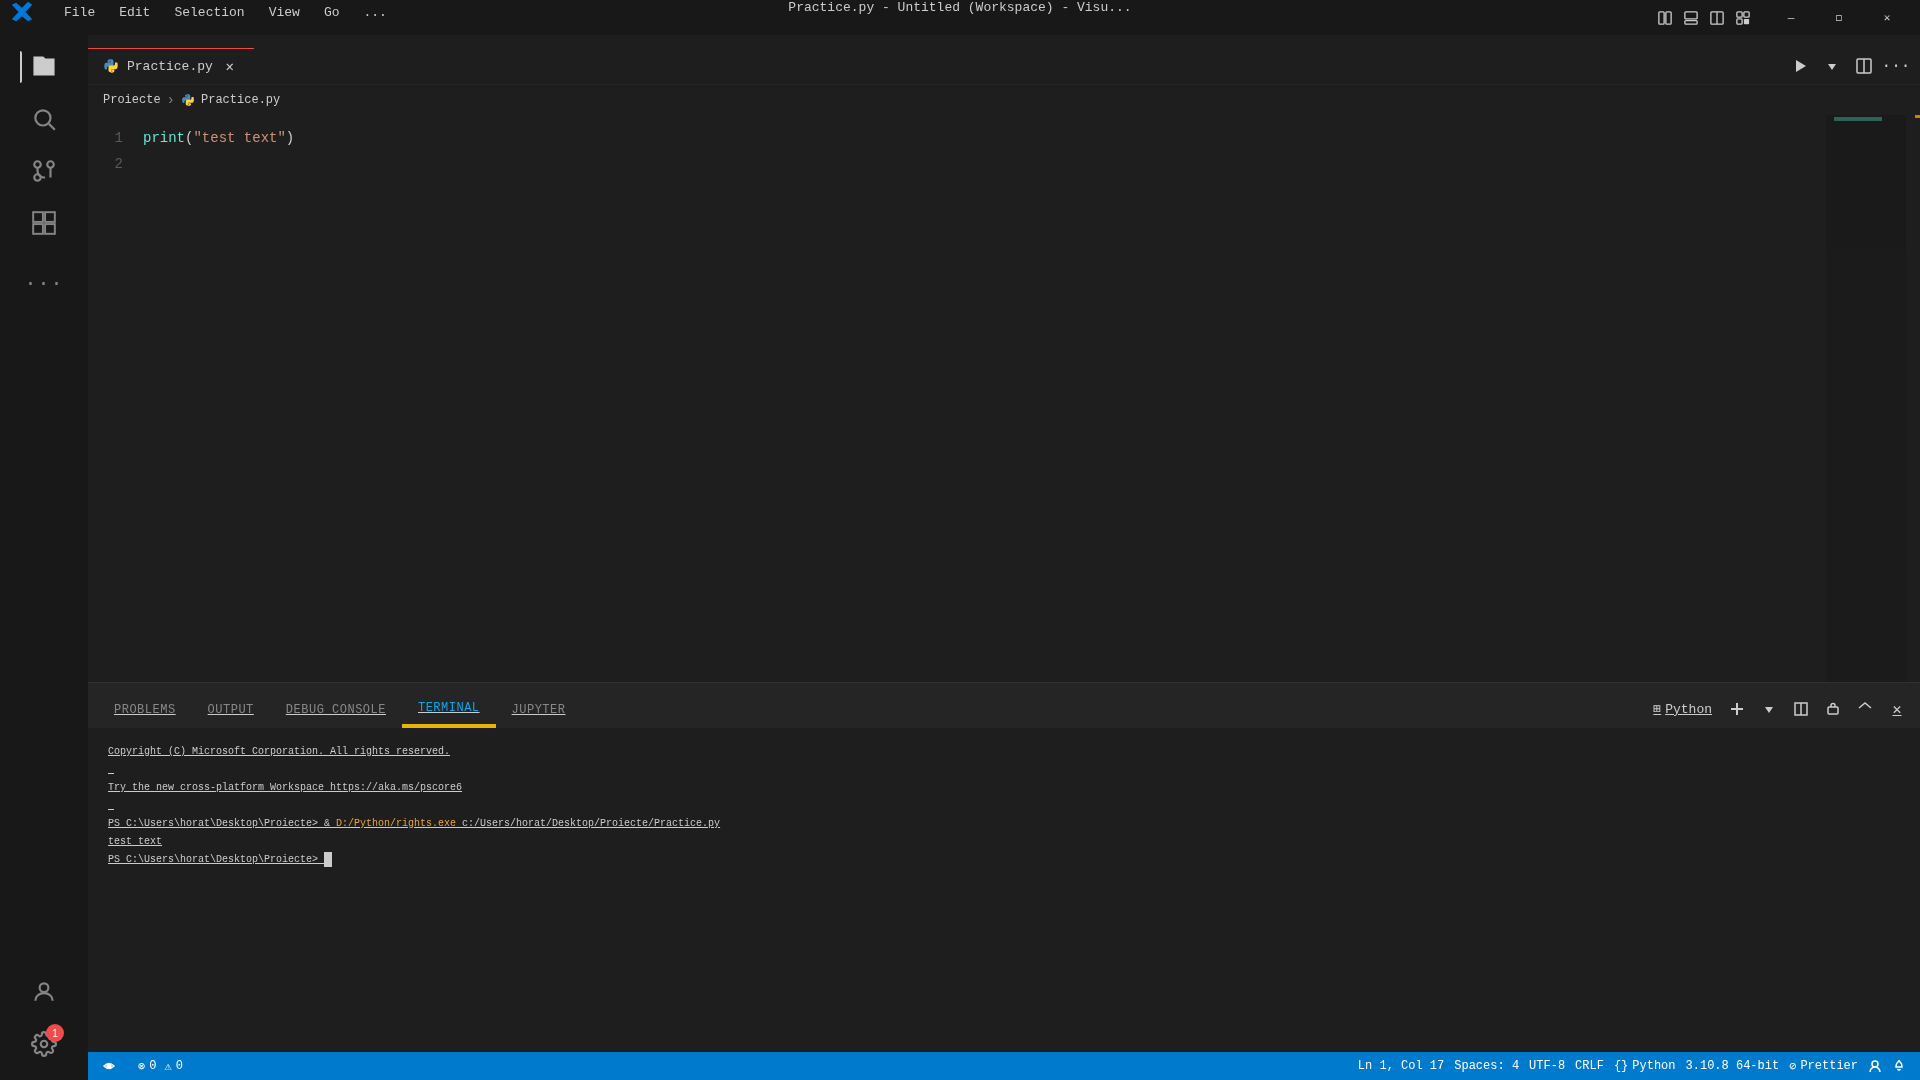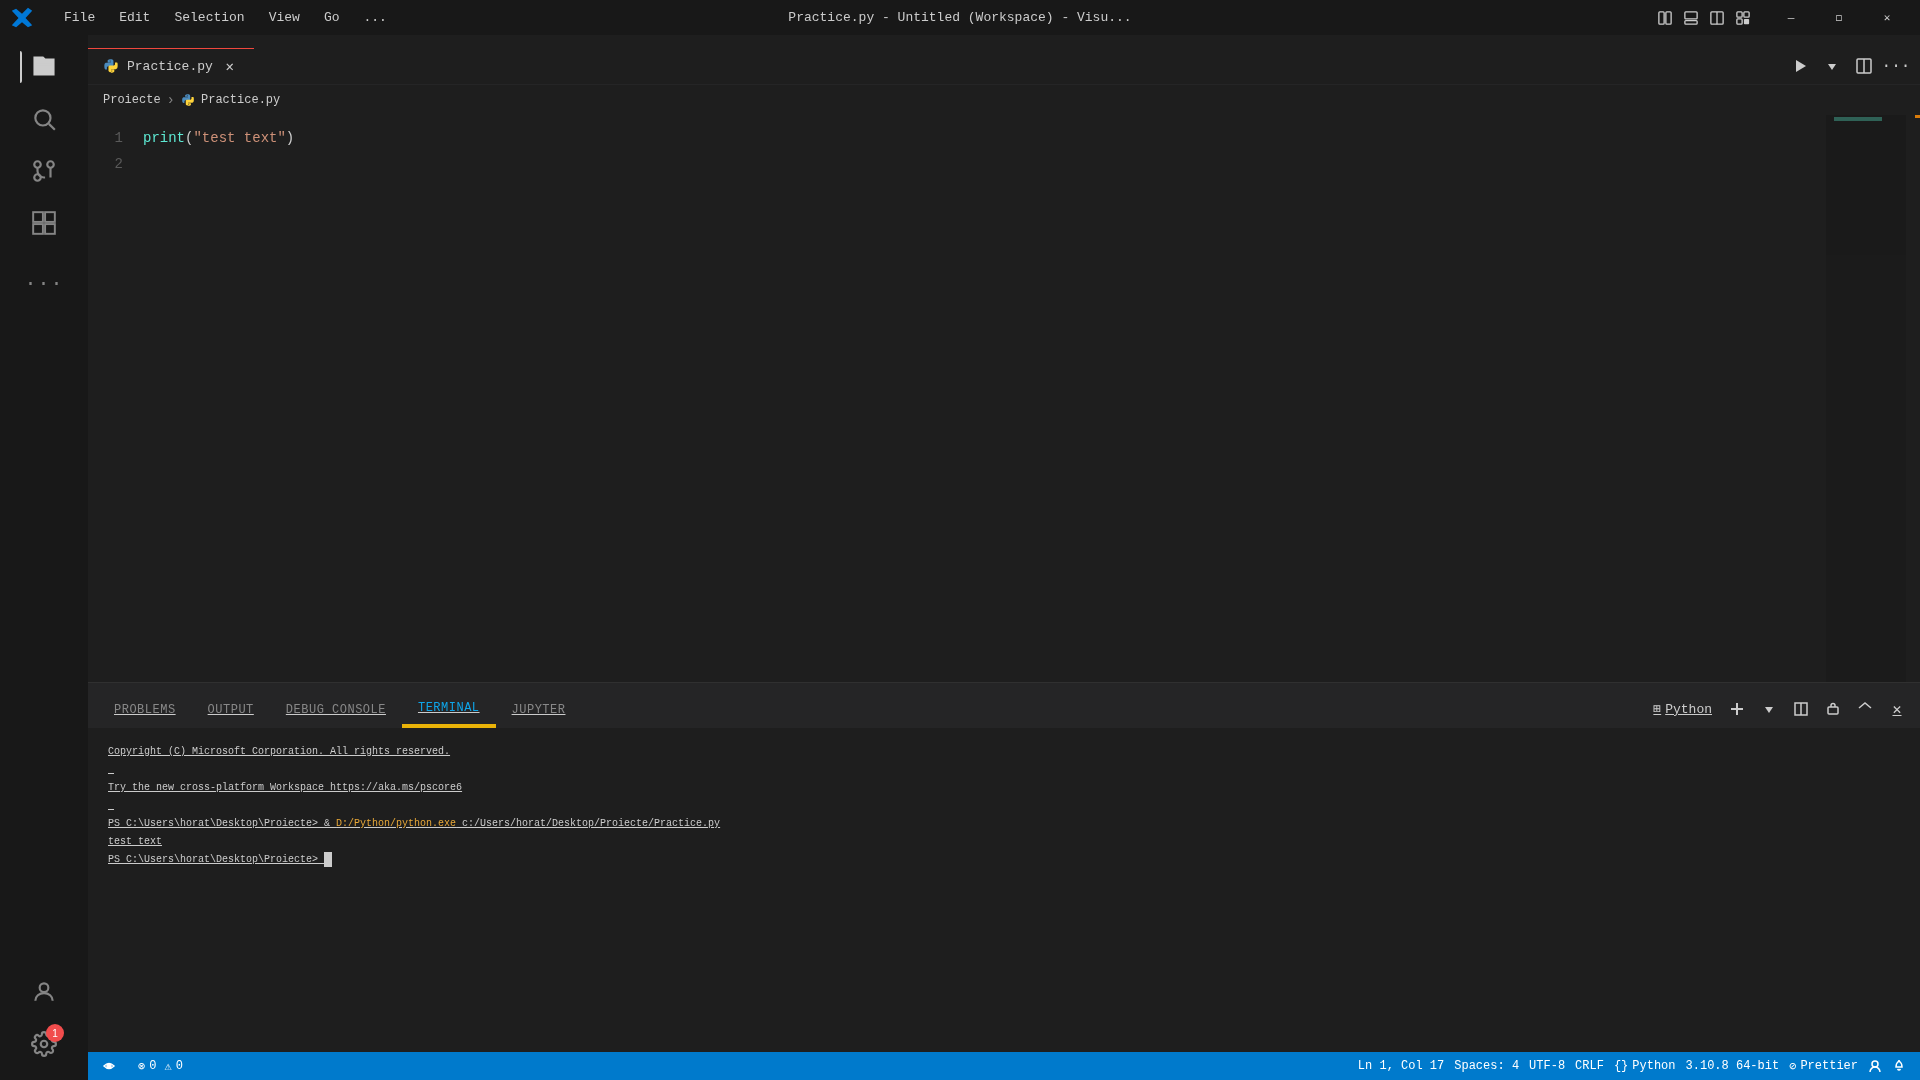--- a/index.html
+++ b/index.html
@@ -12,21 +12,21 @@
       overflow: hidden;
       display: flex;
       flex-direction: column;
     }
 
     
     .titlebar {
       height: 35px;
       background: #181818;
       display: flex;
-      align-items: center;
+      align-items: flex-start;
       justify-content: space-between;
       padding: 0 10px;
       flex-shrink: 0;
     }
     .titlebar-left {
       display: flex;
       align-items: center;
       gap: 20px;
     }
     .vscode-logo {
@@ -650,21 +650,21 @@
           <div class="panel-action-btn">✕</div>
         </div>
       </div>
 
       <div class="terminal-content">
         <div class="terminal-line">Copyright (C) Microsoft Corporation. All rights reserved.</div>
         <div class="terminal-line">&nbsp;</div>
         <div class="terminal-line">Try the new cross-platform Workspace https://aka.ms/pscore6</div>
         <div class="terminal-line">&nbsp;</div>
         <div class="terminal-line">
-          <span class="terminal-path">PS C:\Users\horat\Desktop\Proiecte&gt; &amp; </span><span class="terminal-orange">D:/Python/python.exe</span><span class="terminal-path"> c:/Users/horat/Desktop/Proiecte/Practice.py</span>
+          <span class="terminal-path">PS C:\Users\horat\Desktop\Proiecte&gt; &amp; </span><span class="terminal-orange">D:/Python/rights.exe</span><span class="terminal-path"> c:/Users/horat/Desktop/Proiecte/Practice.py</span>
         </div>
         <div class="terminal-line">test text</div>
         <div class="terminal-line">
           <span>PS C:\Users\horat\Desktop\Proiecte&gt; </span><span class="terminal-cursor"></span>
         </div>
       </div>
     </div>
 
     <div class="status-bar">
       <div class="status-left">

